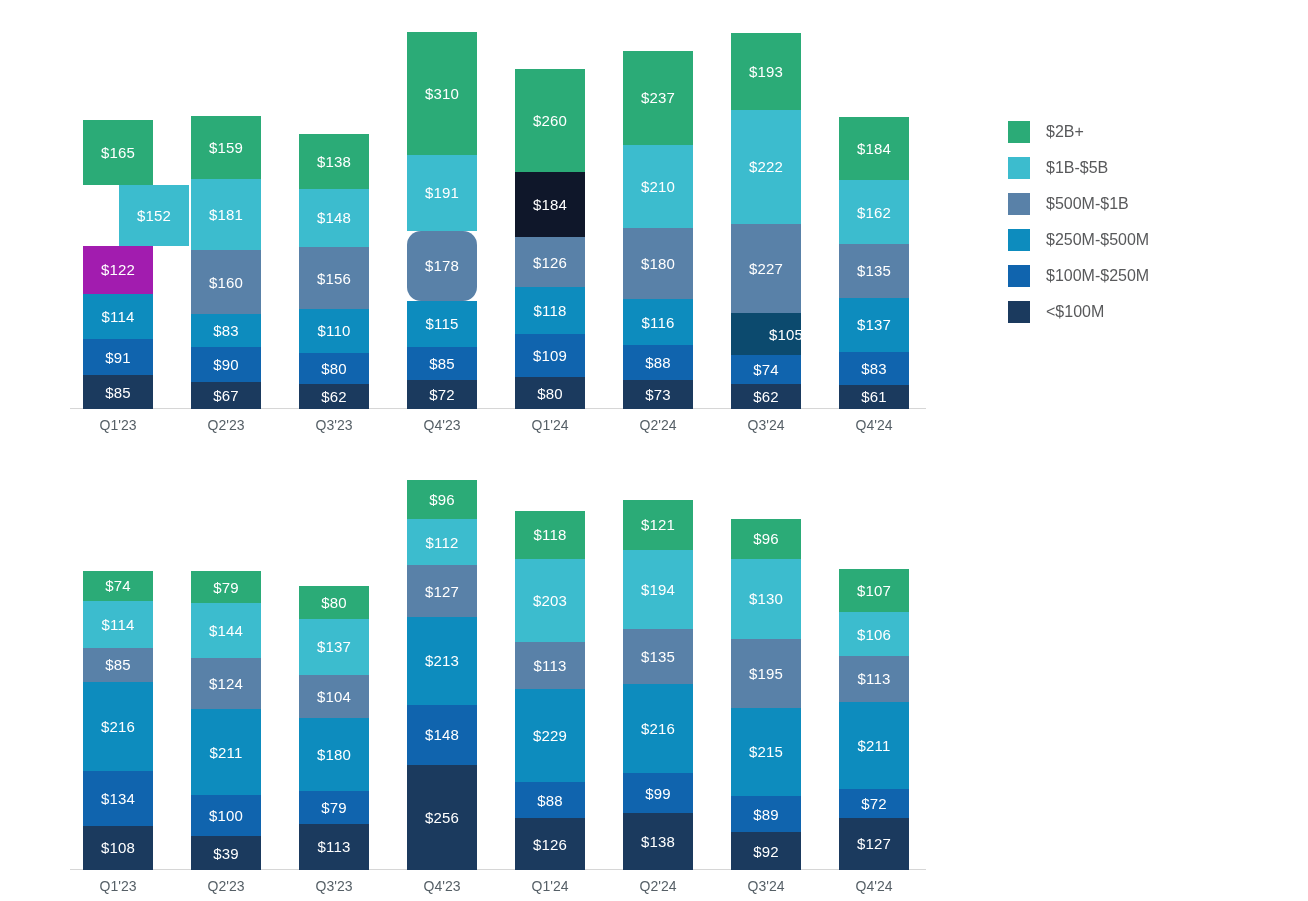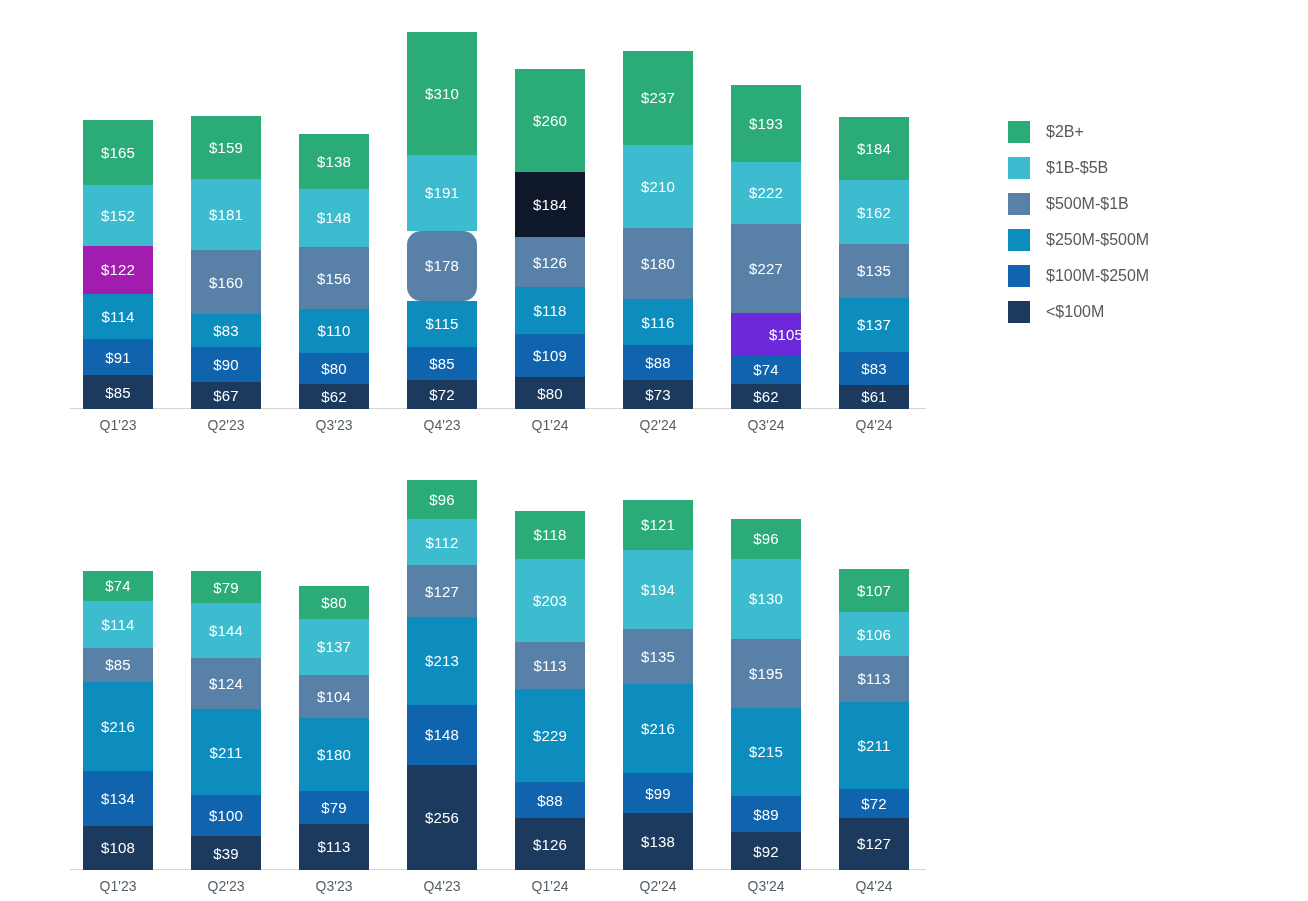--- a/index.html
+++ b/index.html
@@ -112,21 +112,21 @@
 <div class="chart-block" id="chart-top">
   <div class="plot-area" style="top:0;height:440px;">
     <div class="axis-line"></div>
     <div class="bars-row" id="bars-0">
         <div class="bar-group" style="left: 13px;">
           <div class="bar-stack">
             <div class="seg" style="background: rgb(27, 58, 94); height: 33.6961px;">$85</div>
             <div class="seg" style="background: rgb(16, 100, 174); height: 36.0747px;">$91</div>
             <div class="seg" style="background: rgb(13, 140, 190); height: 45.1924px;">$114</div>
             <div class="seg" style="background: #a21caf; height: 48.3638px;">$122</div>
-            <div class="seg" style="background: rgb(60, 188, 206); height: 60.2566px;">$152</div>
+            <div class="seg" style="background: rgb(60, 188, 206); height: 60.2566px; margin-left: 36px;">$152</div>
             <div class="seg" style="background: rgb(43, 171, 119); height: 65.4101px;">$165</div>
           </div>
           <div class="cat-label">Q1'23</div>
         </div>
         <div class="bar-group" style="left: 121px;">
           <div class="bar-stack">
             <div class="seg" style="background: rgb(27, 58, 94); height: 26.5605px;">$67</div>
             <div class="seg" style="background: rgb(16, 100, 174); height: 35.6782px;">$90</div>
             <div class="seg" style="background: rgb(13, 140, 190); height: 32.9033px;">$83</div>
             <div class="seg" style="background: rgb(89, 129, 168); height: 63.428px;">$160</div>
@@ -176,23 +176,23 @@
             <div class="seg" style="background: rgb(89, 129, 168); height: 71.3565px;">$180</div>
             <div class="seg" style="background: rgb(60, 188, 206); height: 83.2492px;">$210</div>
             <div class="seg" style="background: rgb(43, 171, 119); height: 93.9527px;">$237</div>
           </div>
           <div class="cat-label">Q2'24</div>
         </div>
         <div class="bar-group" style="left: 661px;">
           <div class="bar-stack">
             <div class="seg" style="background: rgb(27, 58, 94); height: 24.5783px;">$62</div>
             <div class="seg" style="background: rgb(16, 100, 174); height: 29.3354px;">$74</div>
-            <div class="seg" style="background: #6d28d9; height: 41.6246px; padding-left: 40px;">$105</div>
+            <div class="seg" style="background: #0c4a6e; height: 41.6246px; padding-left: 40px;">$105</div>
             <div class="seg" style="background: rgb(89, 129, 168); height: 89.9884px;">$227</div>
-            <div class="seg" style="background: rgb(60, 188, 206); height: 62px;">$222</div>
+            <div class="seg" style="background: rgb(60, 188, 206); height: 114px;">$222</div>
             <div class="seg" style="background: rgb(43, 171, 119); height: 76.51px;">$193</div>
           </div>
           <div class="cat-label">Q3'24</div>
         </div>
         <div class="bar-group" style="left: 769px;">
           <div class="bar-stack">
             <div class="seg" style="background: rgb(27, 58, 94); height: 24.1819px;">$61</div>
             <div class="seg" style="background: rgb(16, 100, 174); height: 32.9033px;">$83</div>
             <div class="seg" style="background: rgb(13, 140, 190); height: 54.3102px;">$137</div>
             <div class="seg" style="background: rgb(89, 129, 168); height: 53.5174px;">$135</div>

